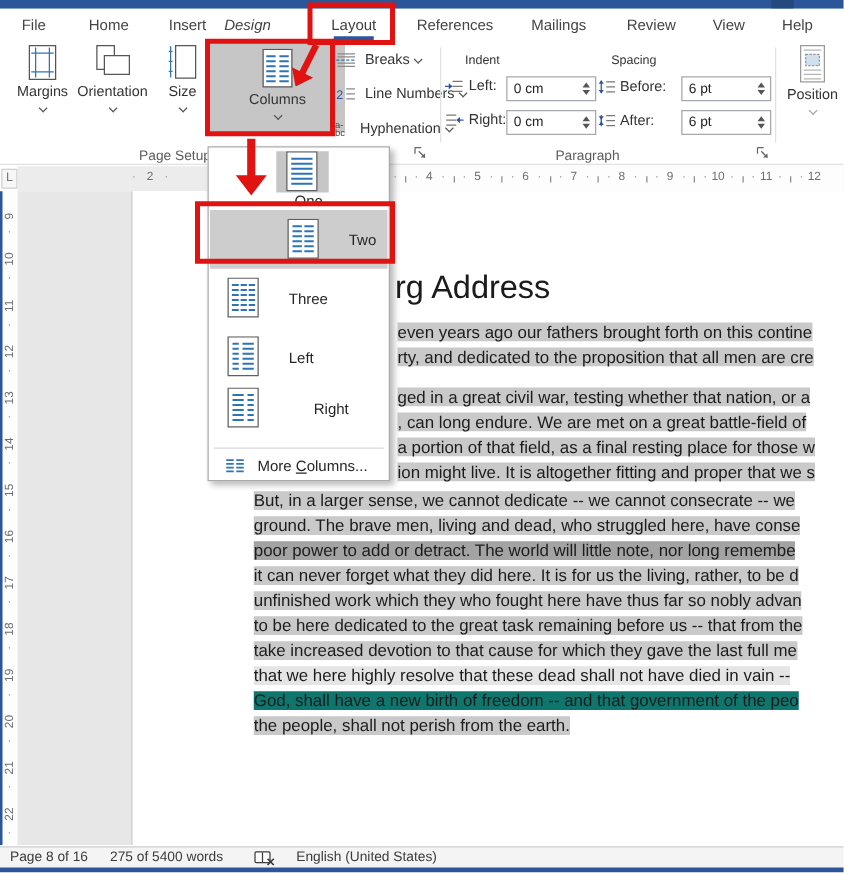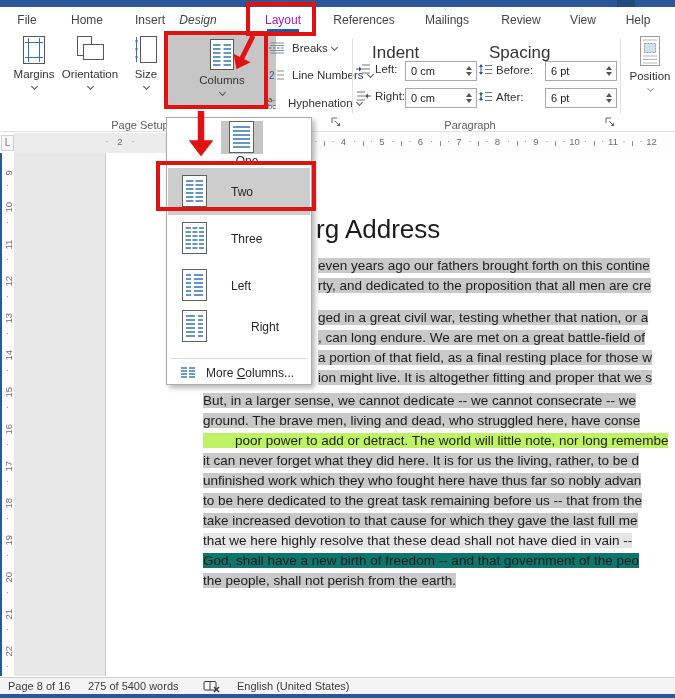--- a/index.html
+++ b/index.html
@@ -10,21 +10,21 @@
   }
 
   
   .titlebar { position:absolute; left:0; top:0; width:675px; height:7px; background:#2b579a; }
   .ribbon-dots { position:absolute; left:617px; top:0; width:18px; height:7px; background:#24497e; }
 
   
   .menubar { position:absolute; left:0; top:7px; width:675px; height:26px; background:#fff; }
   .tab { position:absolute; top:0; height:26px; line-height:26px; font-size:12px; color:#444;
          transform:translateX(-50%); white-space:nowrap; cursor:default; }
-  .tab.active { color:#a21caf; }
+  .tab.active { color:#404040; }
   .tab.active::after { content:""; position:absolute; left:2px; right:2px; bottom:1px; height:3px; background:#2b579a; }
 
   
   .ribbon { position:absolute; left:0; top:33px; width:675px; height:99px; background:#fff;
             border-bottom:1px solid #e1e1e1; font-size:11.5px; }
   .rbtn { position:absolute; top:2px; height:74px; display:flex; flex-direction:column; align-items:center; }
   .rbtn .lbl { margin-top:3px; font-size:11.5px; color:#333; white-space:nowrap; }
   .rbtn.pressed { background:#c6c6c6; }
   .chev { display:inline-block; width:5px; height:5px; border-right:1.2px solid #555; border-bottom:1.2px solid #555;
           transform:rotate(45deg); margin-left:4px; vertical-align:2px; }
@@ -34,21 +34,21 @@
   .groupname { position:absolute; top:86px; font-size:11px; color:#5d5d5d; text-align:center; }
   .vsep { position:absolute; top:5px; height:76px; width:1px; background:#e1e1e1; }
   .field { position:absolute; width:72px; height:20px; border:1px solid #a5a9ad; background:#fff;
            font-size:11px; line-height:18px; padding-left:5px; color:#222; }
   .spin { position:absolute; right:1px; top:1px; width:12px; height:16px; display:flex; flex-direction:column;
           align-items:center; justify-content:space-between; padding:3px 0; }
   .tri-up { width:0; height:0; border-left:3px solid transparent; border-right:3px solid transparent; border-bottom:4px solid #555; }
   .tri-dn { width:0; height:0; border-left:3px solid transparent; border-right:3px solid transparent; border-top:4px solid #555; }
   .launcher { position:absolute; top:84px; width:12px; height:12px; }
   .poslabel { color:#a6a6a6; }
-  .grouptitle { position:absolute; font-size:17px; color:#333; }
+  .grouptitle { position:absolute; font-size:10px; color:#333; }
 
   
   .hruler { position:absolute; left:14px; top:133px; width:661px; height:20px; background:#ececec; }
   .hruler .white { position:absolute; left:189px; top:0; right:0; bottom:0; background:#fdfdfd; }
   .hruler .num { position:absolute; top:3px; font-size:9.5px; color:#6e6e6e; transform:translateX(-50%); }
   .hruler .dot { position:absolute; top:3px; font-size:9px; color:#8a8a8a; transform:translateX(-50%); }
   .hruler .tick { position:absolute; top:8px; width:1px; height:5px; background:#8a8a8a; }
   .corner { position:absolute; left:1px; top:135px; width:13px; height:16px; background:#f7f7f7;
             border:1px solid #d0d0d0; font-size:10px; color:#777; text-align:center; line-height:14px; }
   .vruler { position:absolute; left:0; top:153px; width:14px; height:523px; background:#fdfdfd;
@@ -61,21 +61,21 @@
           border-left:1px solid #c9c9c9; }
   .doctitle { position:absolute; left:316px; top:214px; font-size:26px; color:#1b1b1b; white-space:nowrap; }
   .para { position:absolute; font-size:13.5px; color:#1c1c1c; }
   .para .line { height:20px; line-height:20px; white-space:nowrap; }
   .para .line span { background:#c9c9c9; }
 
   
   .dropdown { position:absolute; left:166px; top:117px; width:146px; height:268px; background:#fff;
               border:1px solid #ababab; box-shadow:3px 3px 5px rgba(0,0,0,.28); z-index:30; }
   .mitem { position:absolute; left:1px; right:1px; height:47px; display:flex; align-items:center; cursor:default; }
-  .mitem.hot { background:#cdcdcd; }
+  .mitem.hot { background:#cdcdcd;padding-left:48px; }
   .iconwrap { width:42px; height:44px; margin-left:5px; display:flex; align-items:center; justify-content:center; }
   .iconwrap.selbg { background:#c6c6c6; }
   .mitem .mlabel { margin-left:16px; font-size:12px; color:#262626; }
   .msep { position:absolute; left:4px; right:4px; top:240px; height:1px; background:#d9d9d9; }
   .more-row { position:absolute; left:1px; right:1px; top:243px; height:23px; display:flex; align-items:center; }
   .more-row .mlabel { margin-left:10px; font-size:12px; color:#262626; }
   .more-row svg { margin-left:12px; }
 
   
   .statusbar { position:absolute; left:0; top:677px; width:675px; height:17px; background:#f4f4f4;
@@ -403,21 +403,21 @@
   </div>
 <div class="para" style="left:318px; top:308px;" id="para2">
     <div class="line"><span style="background: rgb(201, 201, 201);">ged in a great civil war, testing whether that nation, or a</span></div>
     <div class="line"><span style="background: rgb(201, 201, 201);">, can long endure. We are met on a great battle-field of</span></div>
     <div class="line"><span style="background: rgb(201, 201, 201);">a portion of that field, as a final resting place for those w</span></div>
     <div class="line"><span style="background: rgb(201, 201, 201);">ion might live. It is altogether fitting and proper that we s</span></div>
   </div>
 <div class="para" style="left:203px; top:391px;" id="para3">
     <div class="line"><span style="background: rgb(201, 201, 201);">But, in a larger sense, we cannot dedicate -- we cannot consecrate -- we</span></div>
     <div class="line"><span style="background: rgb(201, 201, 201);">ground. The brave men, living and dead, who struggled here, have conse</span></div>
-    <div class="line"><span style="background: #bef264; padding-left: 32px;">poor power to add or detract. The world will little note, nor long remembe</span></div>
+    <div class="line"><span style="background: #a3a3a3;">poor power to add or detract. The world will little note, nor long remembe</span></div>
     <div class="line"><span style="background: rgb(201, 201, 201);">it can never forget what they did here. It is for us the living, rather, to be d</span></div>
     <div class="line"><span style="background: rgb(201, 201, 201);">unfinished work which they who fought here have thus far so nobly advan</span></div>
     <div class="line"><span style="background: rgb(201, 201, 201);">to be here dedicated to the great task remaining before us -- that from the</span></div>
     <div class="line"><span style="background: rgb(201, 201, 201);">take increased devotion to that cause for which they gave the last full me</span></div>
     <div class="line"><span style="background: #e5e5e5;">that we here highly resolve that these dead shall not have died in vain -- </span></div>
     <div class="line"><span style="background: #0f766e;">God, shall have a new birth of freedom -- and that government of the peo</span></div>
     <div class="line"><span style="background: rgb(201, 201, 201);">the people, shall not perish from the earth.</span></div>
   </div>
 
 <div class="dropdown" id="dropdown">

